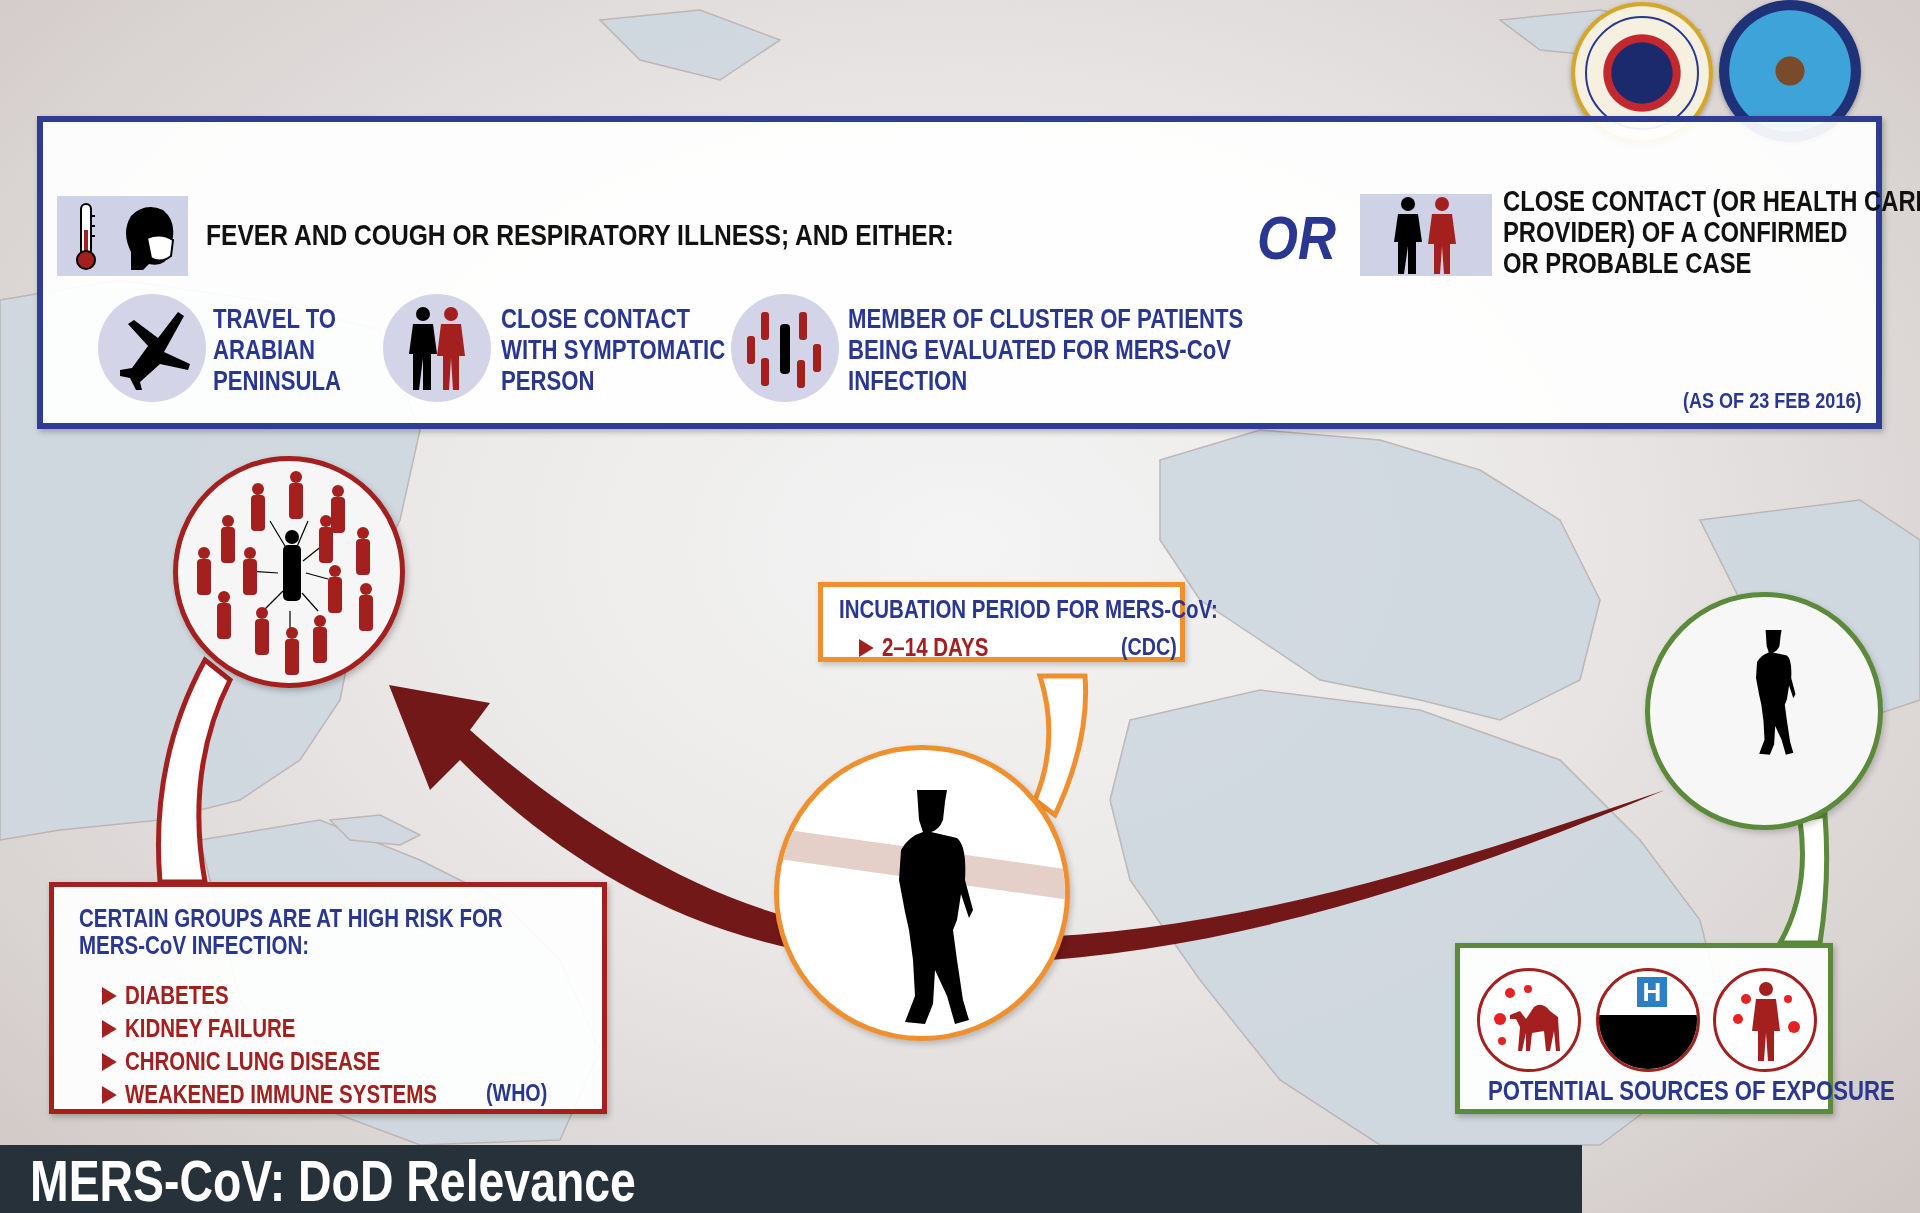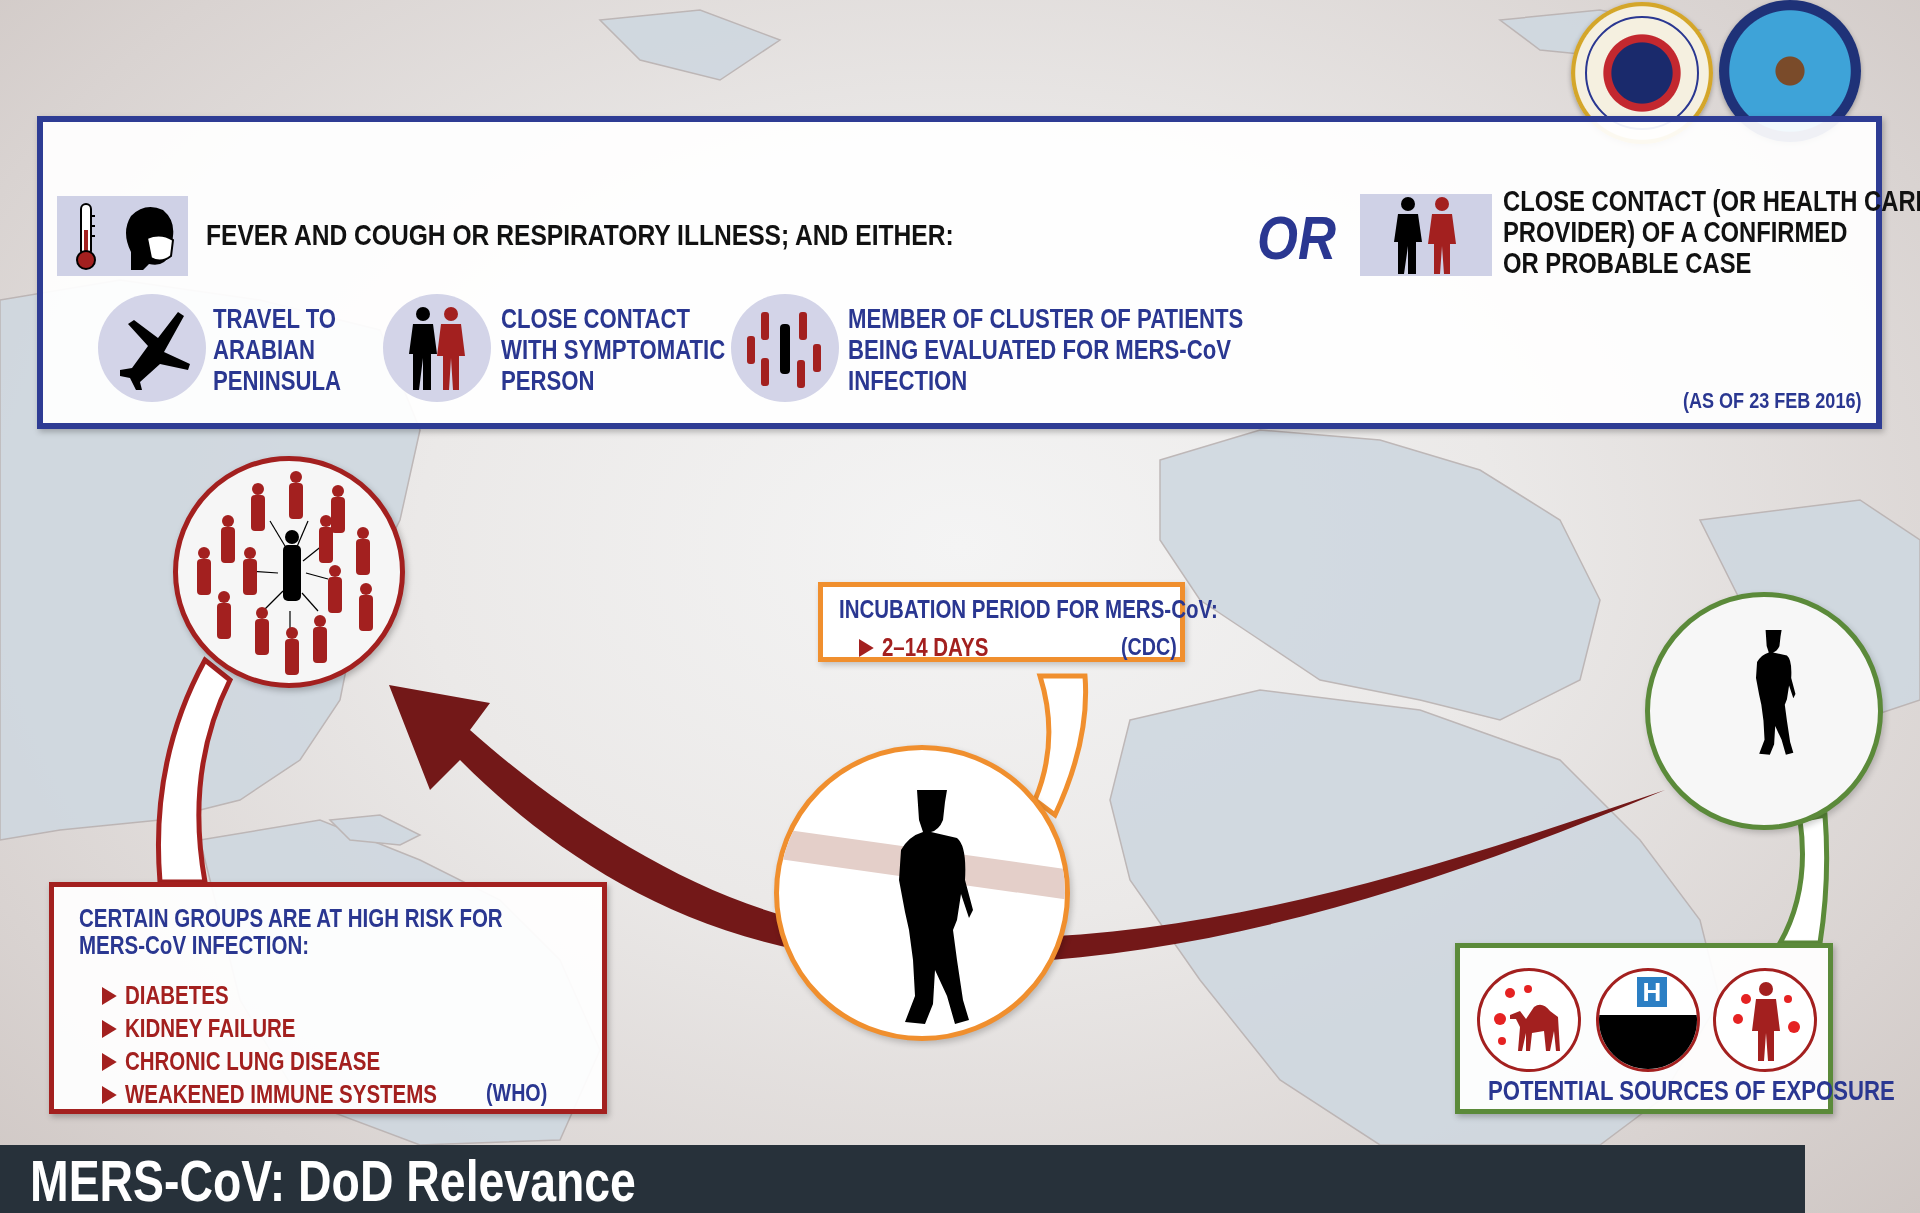--- a/index.html
+++ b/index.html
@@ -16,21 +16,21 @@
   .iconbox { background:#cfd1e6; }
   .dark { color:#111; font-weight:bold; white-space:nowrap; transform:scaleX(0.82); transform-origin:left top; }
   .blue { color:#2a3791; font-weight:bold; white-space:nowrap; transform:scaleX(0.82); transform-origin:left top; }
   .red  { color:#a3201f; font-weight:bold; white-space:nowrap; transform:scaleX(0.82); transform-origin:left top; }
   .circ { border-radius:50%; background:#d3d4e8; }
   .or { color:#2a3791; font-size:62px; font-weight:bold; font-style:italic; transform:scaleX(0.85); transform-origin:left top;}
   .seal { border-radius:50%; }
   .redbox { left:37px; top:882px; width:558px; height:232px; border:5px solid #a3201f; box-sizing:border-box; background:rgba(255,255,255,0.93); box-shadow:2px 3px 6px rgba(0,0,0,0.25);margin-left:12px;}
   .orbox { left:818px; top:582px; width:367px; height:80px; border:5px solid #f08f2e; box-sizing:border-box; background:rgba(255,255,255,0.95); box-shadow:2px 3px 6px rgba(0,0,0,0.2);}
   .grbox { left:1455px; top:943px; width:378px; height:171px; border:5px solid #5b8a3a; box-sizing:border-box; background:rgba(255,255,255,0.93); box-shadow:2px 3px 6px rgba(0,0,0,0.25);}
-  .footer { left:0; top:1145px; width:1805px; height:68px; background:#27313a;text-align:center; }
+  .footer { left:0; top:1145px; width:1582px; height:68px; background:#27313a;text-align:center; }
   .footer-title { left:30px; top:2px; color:#fff; font-size:58px; font-weight:bold; white-space:nowrap; transform:scaleX(0.8); transform-origin:left top;}
   .li { display:flex; align-items:center; }
   .tri { display:inline-block; width:0; height:0; border-top:9px solid transparent; border-bottom:9px solid transparent; border-left:18px solid #a3201f; margin-right:10px; }
 </style>
 </head>
 <body>
 
 <svg class="map" viewBox="0 0 1920 1213">
   <g fill="#cfd8e0" stroke="#b9b2b2" stroke-width="1.5" opacity="0.9">
     <path d="M0 300 L120 280 L260 300 L380 330 L420 430 L400 520 L360 600 L340 700 L300 760 L240 800 L160 820 L60 830 L0 840 Z"></path>

